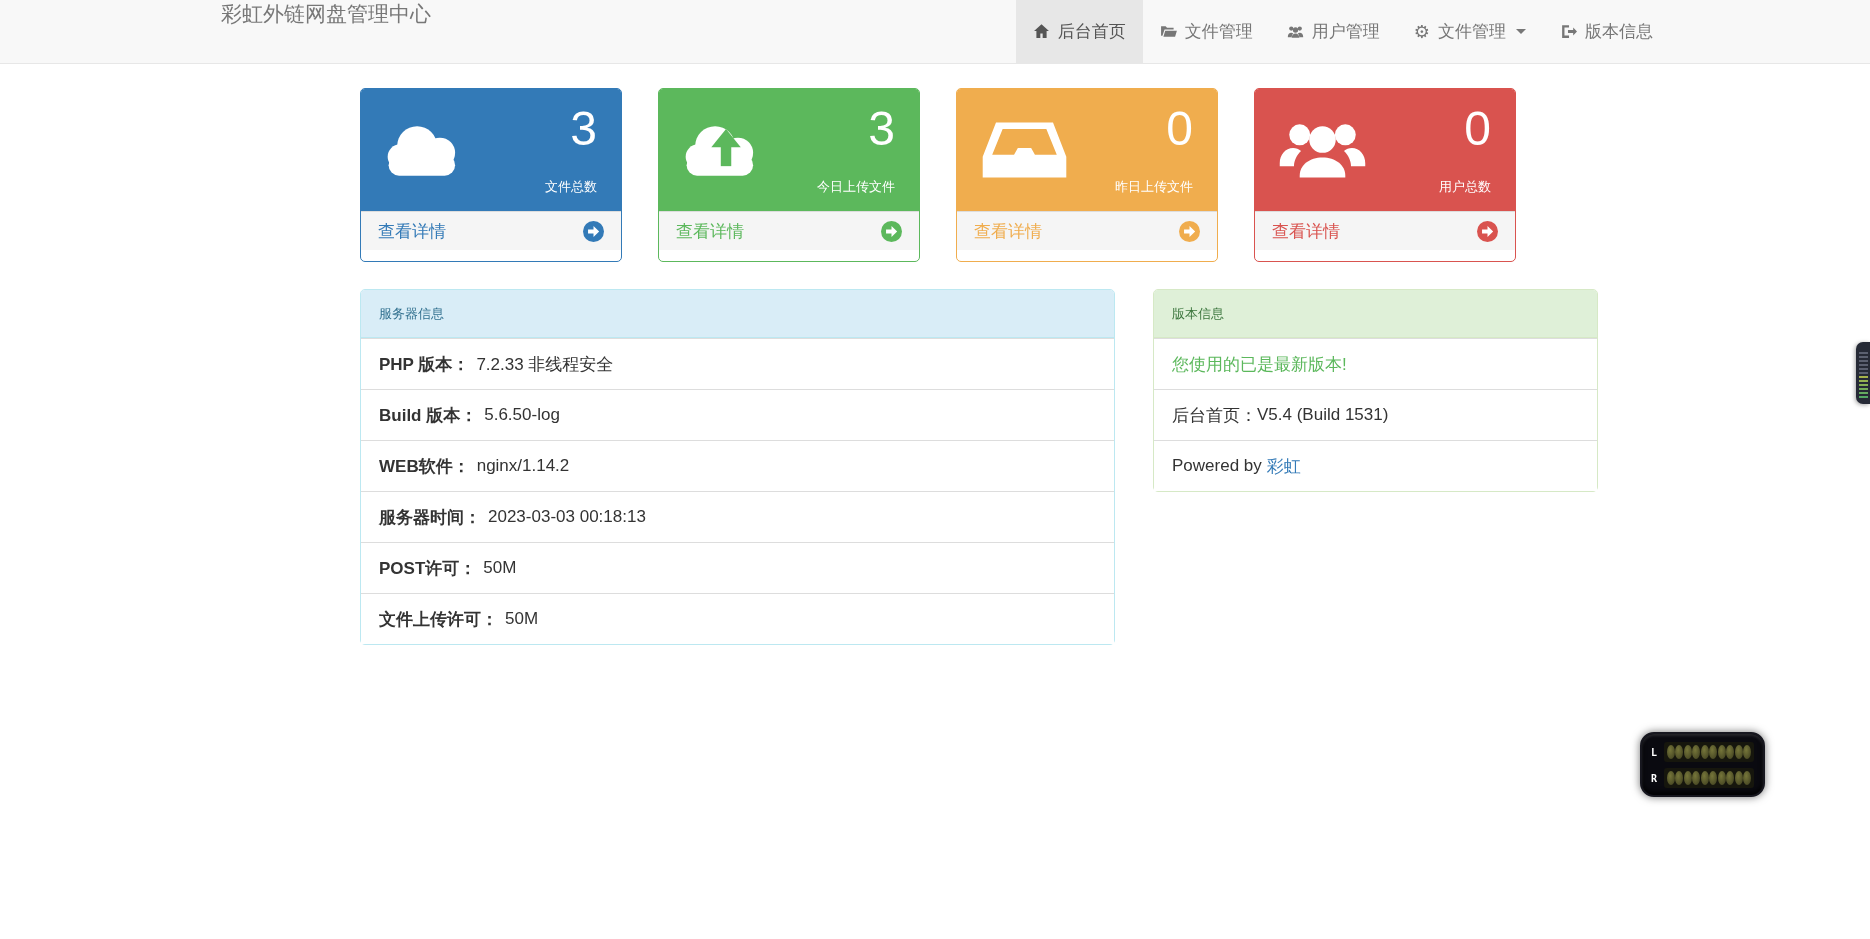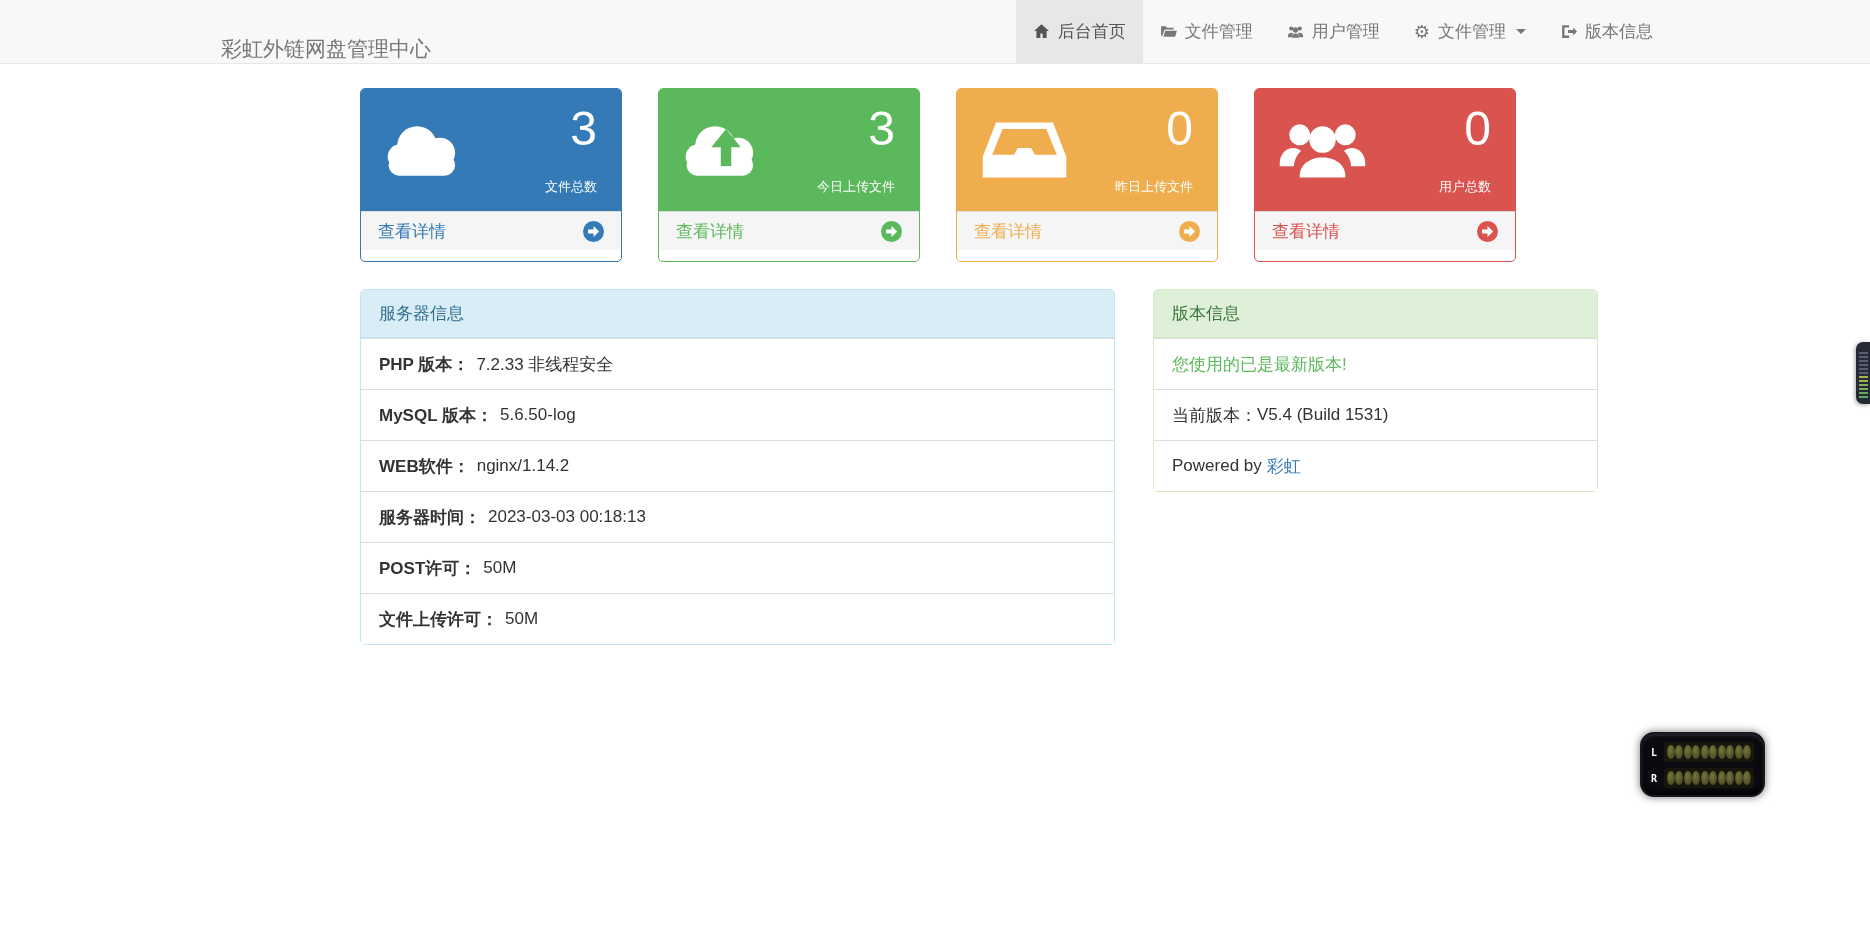--- a/index.html
+++ b/index.html
@@ -5,21 +5,21 @@
   html,body{margin:0;padding:0;}
   body{
     width:1870px;height:939px;overflow:hidden;background:#fff;
     font-family:"Liberation Sans","DejaVu Sans",sans-serif;color:#333;
     position:relative;
   }
   
   .navbar{position:absolute;top:0;left:0;width:1870px;height:63px;
     background:#f8f8f8;border-bottom:1px solid #e7e7e7;}
   .navbar-inner{position:absolute;left:221px;right:200px;top:0;height:63px;
-    display:flex;align-items:flex-end;justify-content:space-between;}
+    display:flex;align-items:flex-start;justify-content:space-between;}
   .brand{font-size:21px;color:#777;white-space:nowrap;}
   .nav{display:flex;height:63px;align-items:stretch;}
   .nav-item{display:flex;align-items:center;gap:8px;padding:0 17px;
     font-size:17px;color:#777;cursor:pointer;white-space:nowrap;}
   .nav-item.active{background:#e7e7e7;color:#555;}
   .nav-item svg{width:17px;height:17px;fill:currentColor;display:block;}
   .gear-glyph{font-family:"DejaVu Sans",sans-serif;font-size:18px;line-height:1;}
   .caret{width:0;height:0;border-left:5px solid transparent;border-right:5px solid transparent;
     border-top:5px solid currentColor;margin-left:2px;}
   
@@ -43,21 +43,21 @@
   .theme-success .card-foot{color:#5cb85c;}
   .theme-warning{border-color:#f0ad4e;} .theme-warning .card-head{background:#f0ad4e;}
   .theme-warning .card-foot{color:#f0ad4e;}
   .theme-danger{border-color:#d9534f;} .theme-danger .card-head{background:#d9534f;}
   .theme-danger .card-foot{color:#d9534f;}
   
   .panel{position:absolute;top:289px;background:#fff;border:1px solid;border-radius:5px;
     box-sizing:border-box;}
   .panel-server{left:360px;width:755px;border-color:#bce8f1;}
   .panel-version{left:1153px;width:445px;border-color:#d6e9c6;}
-  .panel-head{height:48px;display:flex;align-items:center;padding:0 18px;font-size:17px;
+  .panel-head{height:48px;display:flex;align-items:center;padding:0 18px;font-size:13px;
     border-radius:4px 4px 0 0;box-sizing:border-box;}
   .panel-server .panel-head{background:#d9edf7;color:#31708f;border-bottom:1px solid #bce8f1;}
   .panel-version .panel-head{background:#dff0d8;color:#3c763d;border-bottom:1px solid #d6e9c6;}
   .panel-row{height:51px;display:flex;align-items:center;padding:16px 18px;font-size:17px;
     border-top:1px solid #ddd;box-sizing:border-box;background:#fff;}
   .panel-row:first-of-type{border-top:none;}
   .panel-row b{font-weight:700;margin-right:7px;}
   .row-ok{color:#5cb85c;}
   .link{color:#337ab7;cursor:pointer;text-decoration:none;}
   .powered-prefix{margin-right:5px;}
@@ -228,21 +228,21 @@
   </div>
 </div>
 
 <div class="panel panel-server">
   <div class="panel-head">服务器信息</div>
   <div class="panel-row">
     <b>PHP 版本：</b>
     <span>7.2.33 非线程安全</span>
   </div>
   <div class="panel-row">
-    <b>MySQL 版本：</b>
+    <b>Build 版本：</b>
     <span>5.6.50-log</span>
   </div>
   <div class="panel-row">
     <b>WEB软件：</b>
     <span>nginx/1.14.2</span>
   </div>
   <div class="panel-row">
     <b>服务器时间：</b>
     <span>2023-03-03 00:18:13</span>
   </div>
@@ -255,21 +255,21 @@
     <span>50M</span>
   </div>
 </div>
 
 <div class="panel panel-version">
   <div class="panel-head">版本信息</div>
   <div class="panel-row row-ok">
     <span>您使用的已是最新版本!</span>
   </div>
   <div class="panel-row">
-    <span>当前版本：</span>
+    <span>后台首页：</span>
     <span>V5.4 (Build 1531)</span>
   </div>
   <div class="panel-row">
     <span class="powered-prefix">Powered by</span>
     <a class="link">彩虹</a>
   </div>
 </div>
 
 <div class="edge-meter">
   <div class="edge-stripes-gray"></div>

